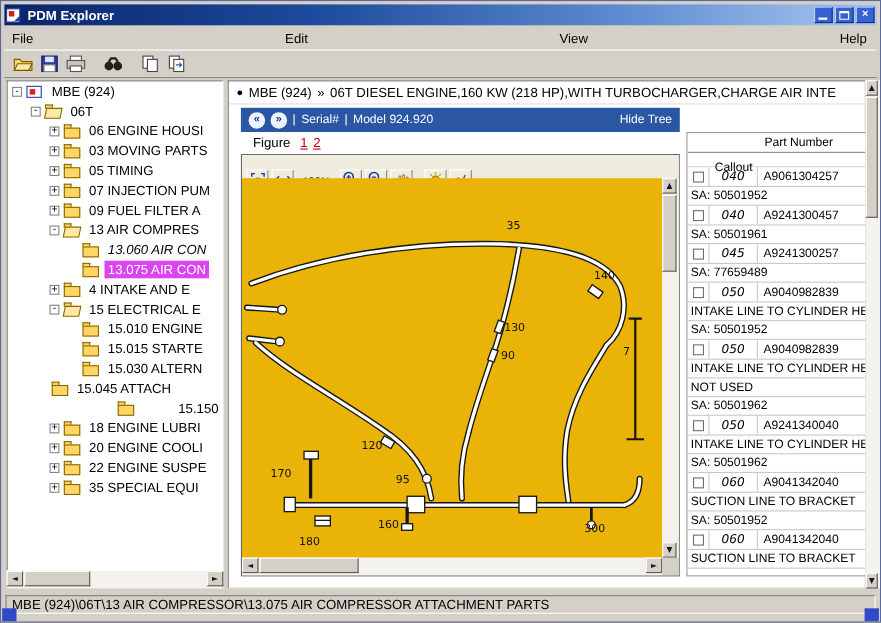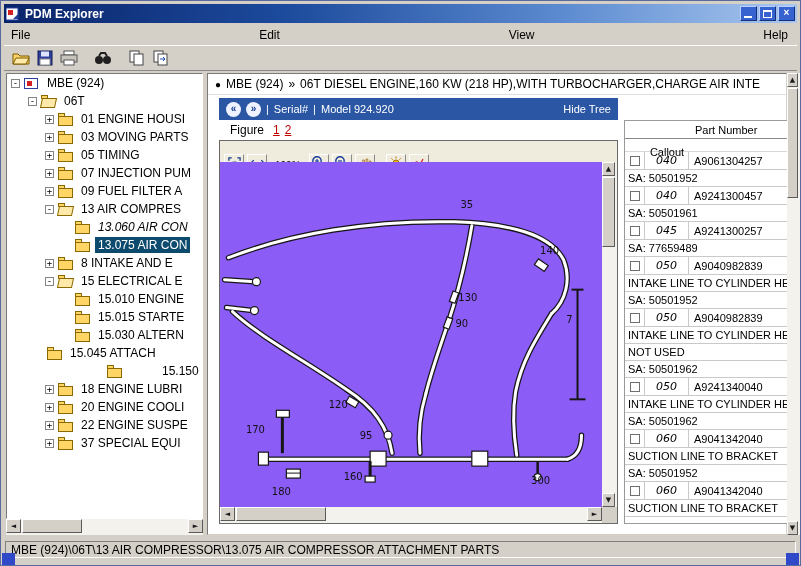--- a/index.html
+++ b/index.html
@@ -32,21 +32,21 @@
   .expander{width:9px;height:9px;border:1px solid #848484;background:#fff;font-size:9px;line-height:7px;text-align:center;
     flex:none;margin-right:4px;font-family:"DejaVu Sans Mono",monospace;}
   .expander-sp{width:13px;flex:none;}
   .node-icon{width:16px;height:13px;flex:none;margin-right:4px;position:relative;}
   .icon-folder .body,.icon-folder-open .body{position:absolute;left:0;top:3px;right:1px;bottom:0;background:#ffd666;border:1px solid #8a6a00;}
   .icon-folder .tab,.icon-folder-open .tab{position:absolute;left:0;top:0;width:7px;height:4px;background:#ffd666;border:1px solid #8a6a00;border-bottom:none;}
   .icon-folder-open .body{background:#ffe9a8;transform:skewX(-12deg);}
   .icon-root .b1{position:absolute;left:0;top:1px;width:14px;height:11px;background:#fff;border:1px solid #2b3f9e;}
   .icon-root .b2{position:absolute;left:3px;top:4px;width:5px;height:5px;background:#d42020;}
   .node-label{padding:0 3px;line-height:16px;}
-  .node-label.selected{background:#0c4a6e;color:#fff;}
+  .node-label.selected{background:#d946ef;color:#fff;}
 
   
   .sb{position:absolute;background:#f4f2ec;}
   .sb-btn{position:absolute;background:#d4d0c8;border:1px solid;border-color:#fff #5a5a5a #5a5a5a #fff;
     font-size:7px;display:flex;align-items:center;justify-content:center;color:#1a1a1a;font-family:"DejaVu Sans",sans-serif;}
   .sb-thumb{position:absolute;background:#d4d0c8;border:1px solid;border-color:#fff #5a5a5a #5a5a5a #fff;}
 
   
   .content{position:absolute;left:206px;top:72px;width:580px;height:462px;background:#fff;
     border:1px solid;border-color:#7a7a7a #d4d0c8 #d4d0c8 #7a7a7a;}
@@ -60,21 +60,21 @@
     text-align:center;font-weight:bold;flex:none;}
   .hide-tree{margin-left:auto;}
   .fig-links{height:20px;background:#fff;display:flex;align-items:center;padding-left:11px;gap:9px;font-size:12px;color:#000;}
   .fig-page{color:#c00000;text-decoration:underline;margin-right:5px;}
   .fig-box{position:absolute;left:0;top:42px;right:0;bottom:0;border:1px solid #696969;background:#fff;}
   .fig-toolbar{height:31px;background:#efecdd;border-bottom:1px solid #c8c4b4;display:flex;align-items:flex-end;
     padding-left:4px;gap:3px;font-size:10px;}
   .ft-btn{width:20px;height:17px;background:#efecdd;border:1px solid;border-color:#fff #8a8a8a #8a8a8a #fff;
     display:flex;align-items:center;justify-content:center;}
   .zoom-label{padding:0 5px;color:#000;}
-  .fig-canvas{position:absolute;left:0;top:21px;right:15px;bottom:16px;background:#8b5cf6;overflow:hidden;}
+  .fig-canvas{position:absolute;left:0;top:21px;right:15px;bottom:16px;background:#eab308;overflow:hidden;}
   #diagram{width:100%;height:100%;display:block;}
   .fig-corner{position:absolute;right:0;bottom:0;width:15px;height:16px;background:#d4d0c8;}
 
   
   .parts{position:absolute;left:416px;top:46px;width:164px;height:404px;background:#fff;border:1px solid #9a9a9a;
     font-size:11px;color:#000;overflow:hidden;}
   .parts-header{display:flex;height:18px;align-items:center;border-bottom:1px solid #8a8a8a;}
   .ph-ck{width:20px;flex:none;}
   .ph-callout{width:44px;flex:none;text-align:center;margin-top:44px;}
   .ph-part{flex:1;padding-left:6px;}
@@ -189,21 +189,21 @@
           <span class="body"></span>
         </span>
         <span class="node-label">06T</span>
       </div>
       <div class="tree-row" style="padding-left: 38px;">
         <span class="expander">+</span>
         <span class="node-icon icon-folder">
           <span class="tab"></span>
           <span class="body"></span>
         </span>
-        <span class="node-label">01  ENGINE HOUSI</span>
+        <span class="node-label">06  ENGINE HOUSI</span>
       </div>
       <div class="tree-row" style="padding-left: 38px;">
         <span class="expander">+</span>
         <span class="node-icon icon-folder">
           <span class="tab"></span>
           <span class="body"></span>
         </span>
         <span class="node-label">03  MOVING PARTS</span>
       </div>
       <div class="tree-row" style="padding-left: 38px;">
@@ -253,21 +253,21 @@
           <span class="body"></span>
         </span>
         <span class="node-label selected">13.075  AIR CON</span>
       </div>
       <div class="tree-row" style="padding-left: 38px;">
         <span class="expander">+</span>
         <span class="node-icon icon-folder">
           <span class="tab"></span>
           <span class="body"></span>
         </span>
-        <span class="node-label">8  INTAKE AND E</span>
+        <span class="node-label">4  INTAKE AND E</span>
       </div>
       <div class="tree-row" style="padding-left: 38px;">
         <span class="expander">-</span>
         <span class="node-icon icon-folder-open">
           <span class="tab"></span>
           <span class="body"></span>
         </span>
         <span class="node-label">15  ELECTRICAL E</span>
       </div>
       <div class="tree-row" style="padding-left: 55px;">
@@ -333,21 +333,21 @@
           <span class="body"></span>
         </span>
         <span class="node-label">22  ENGINE SUSPE</span>
       </div>
       <div class="tree-row" style="padding-left: 38px;">
         <span class="expander">+</span>
         <span class="node-icon icon-folder">
           <span class="tab"></span>
           <span class="body"></span>
         </span>
-        <span class="node-label">37  SPECIAL EQUI</span>
+        <span class="node-label">35  SPECIAL EQUI</span>
       </div>
     </div>
 
   <div class="sb" style="left:5px;top:518px;width:197px;height:16px;">
     <div class="sb-btn" style="left:0;top:0;width:15px;height:14px;">◄</div>
     <div class="sb-thumb" style="left:16px;top:0;width:60px;height:14px;"></div>
     <div class="sb-btn" style="right:0;top:0;width:15px;height:14px;">►</div>
   </div>
 
   <div class="content">

